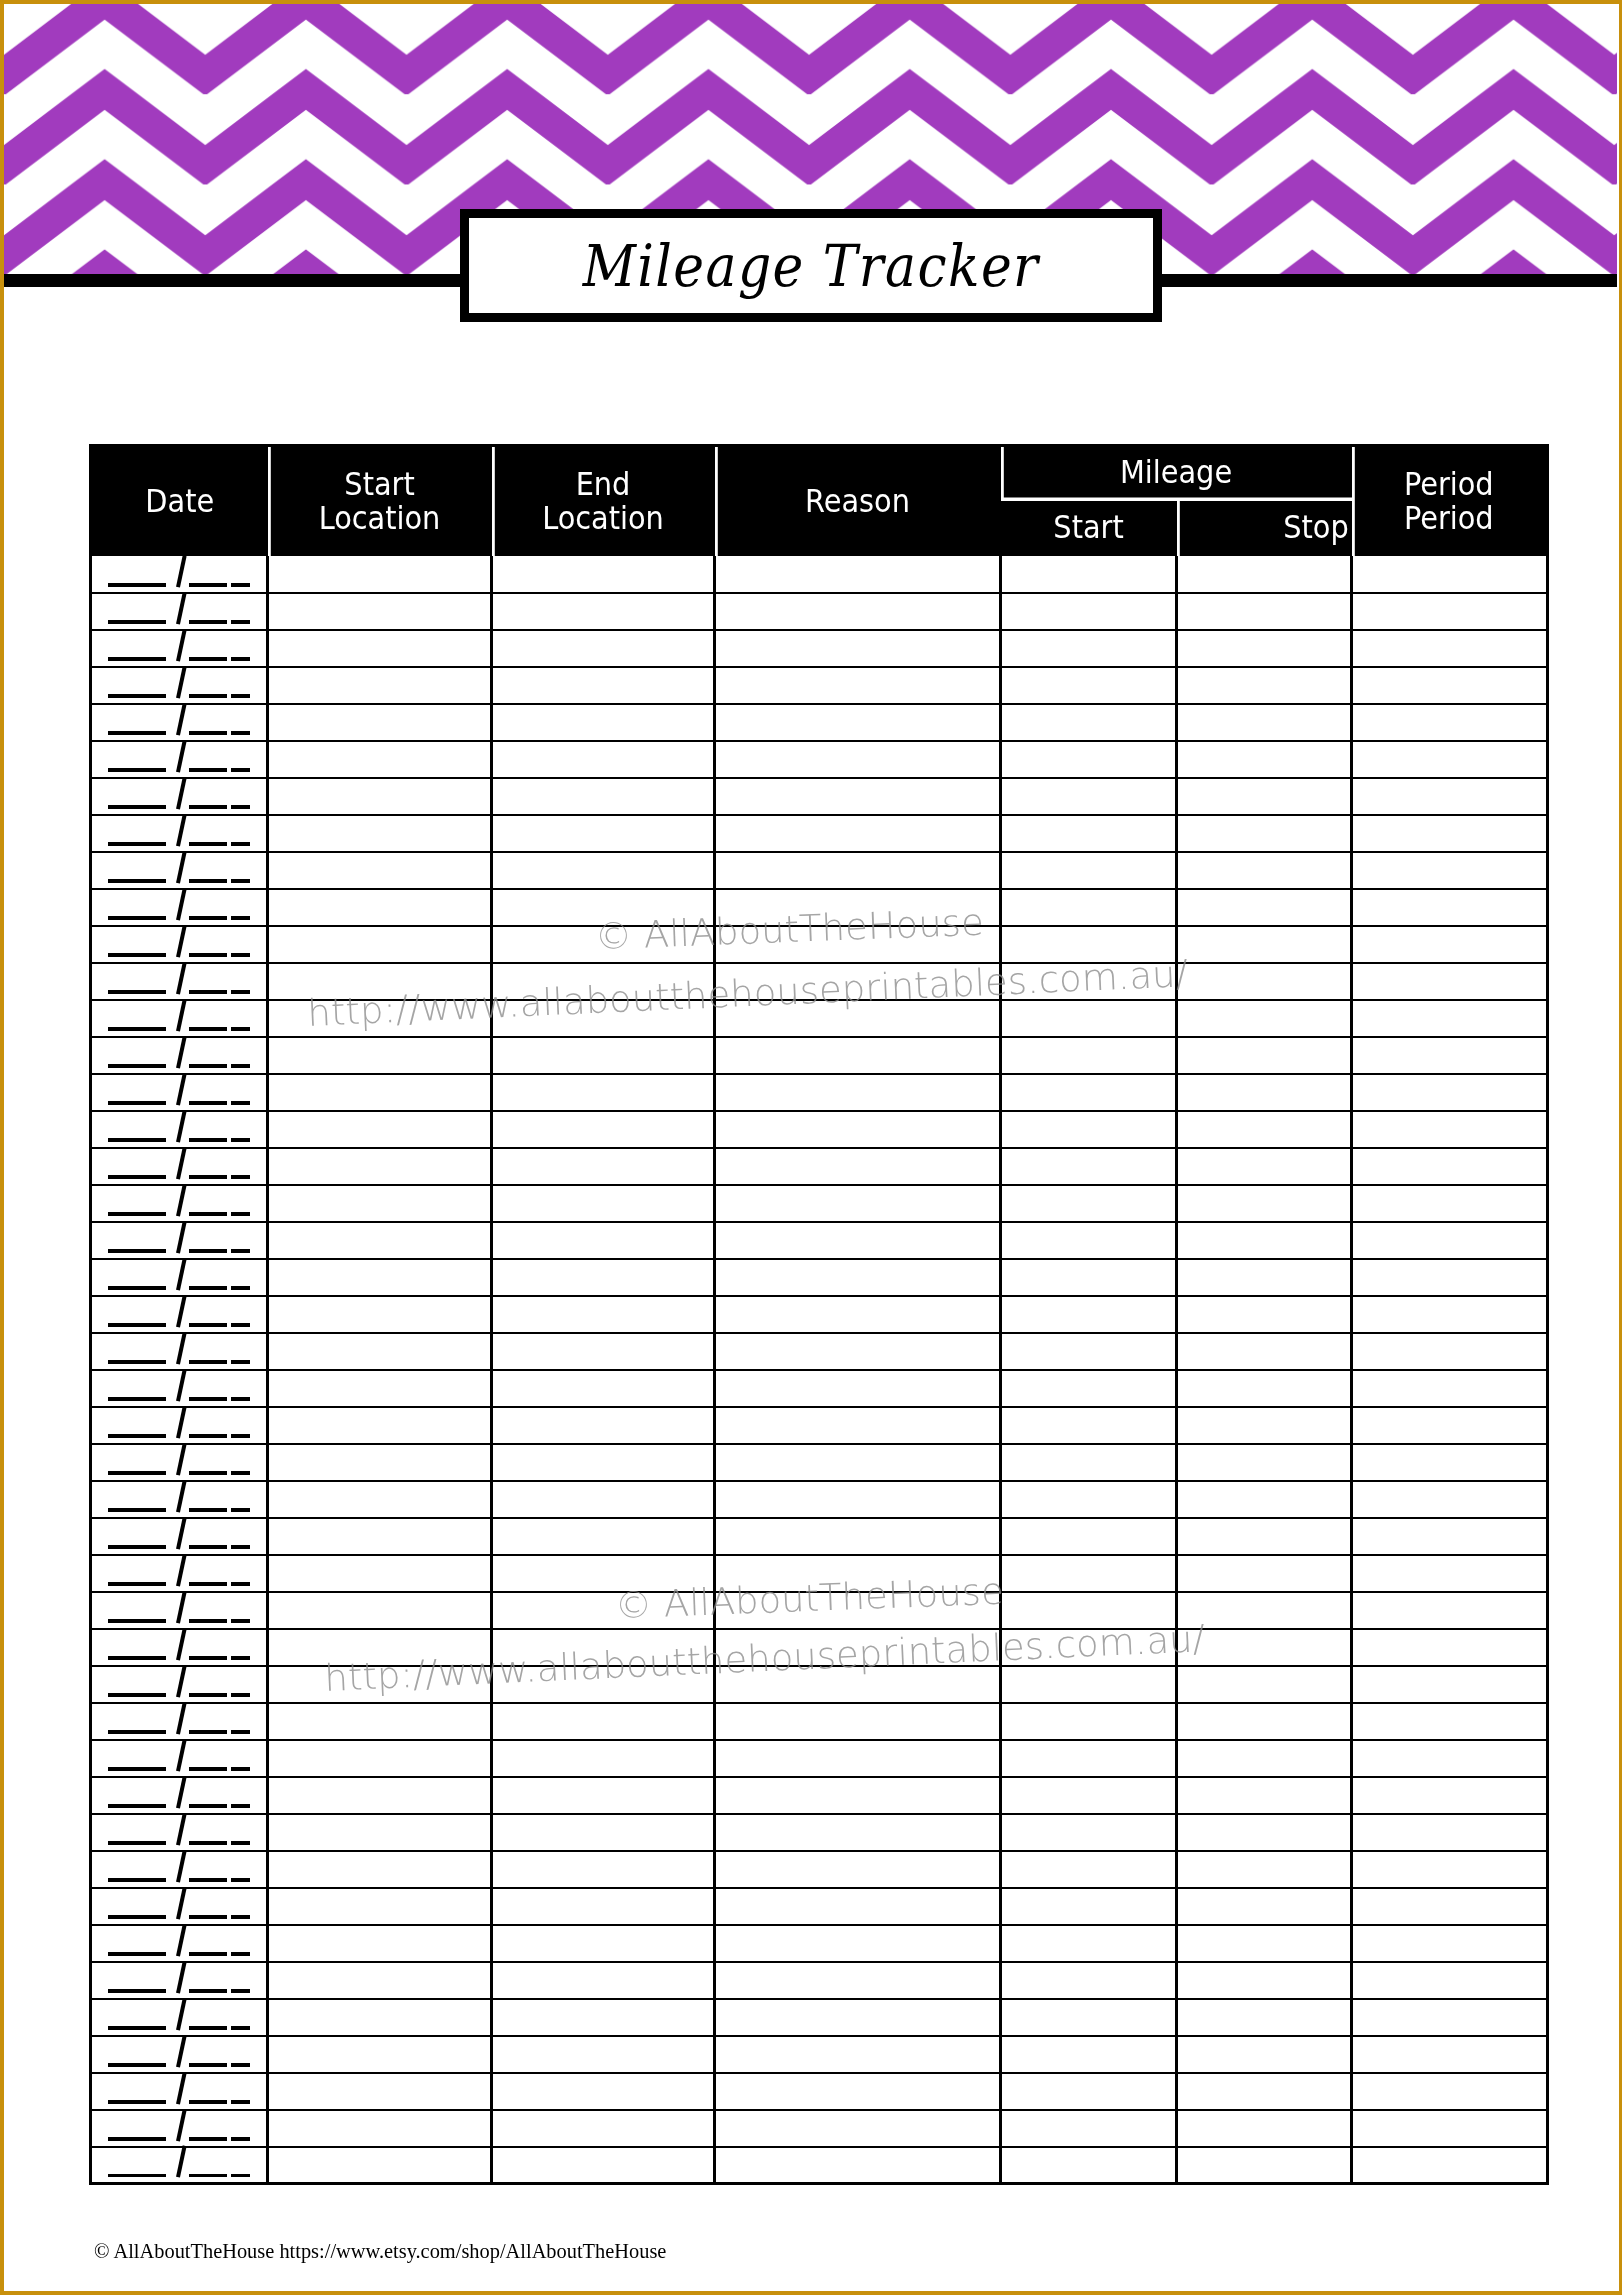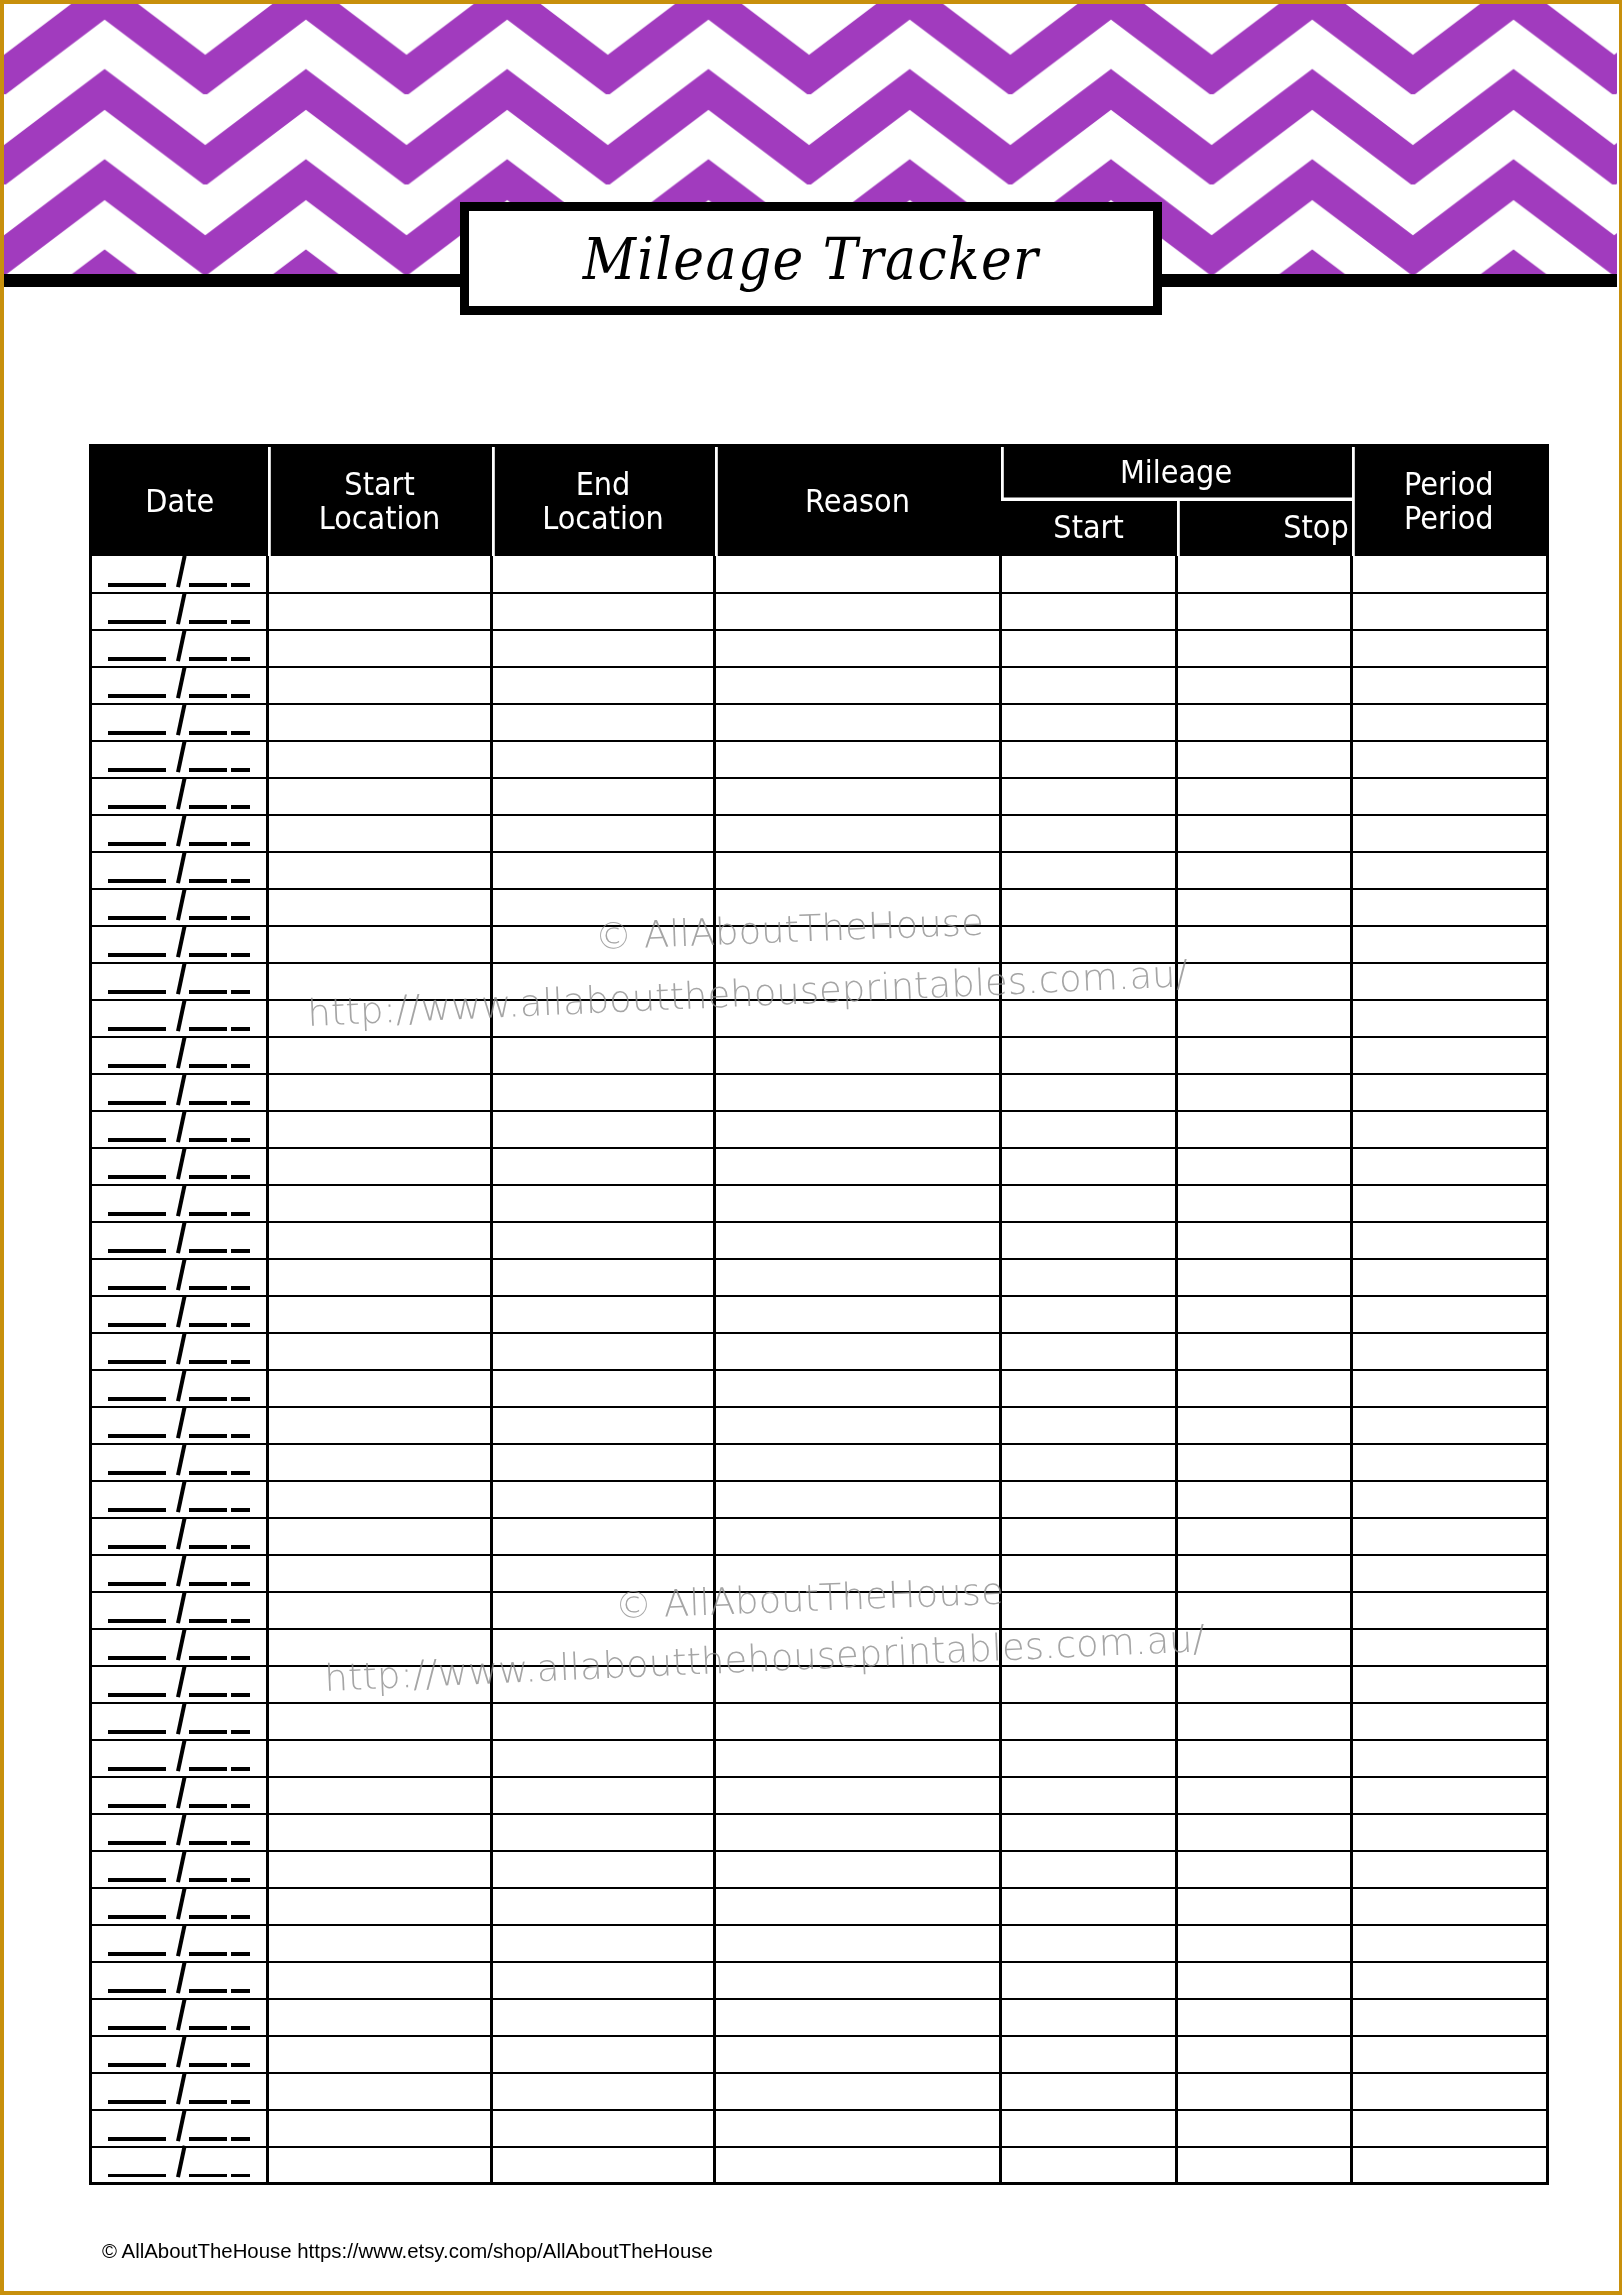--- a/index.html
+++ b/index.html
@@ -39,21 +39,21 @@
     top: 270px;
     width: 1613px;
     height: 12.7px;
     background: #000000;
   }
 
   
   #title-plaque {
     position: absolute;
     left: 456px;
-    top: 198px;
+    top: 205px;
     width: 702px;
     height: 113px;
     background: #ffffff;
     border: 7.7px solid #000000;
     z-index: 5;
     display: flex;
     align-items: center;
     justify-content: center;
   }
   #title-inner {
@@ -207,26 +207,25 @@
   #wm1-name { left: 591px; top: 904px; }
   #wm1-url  { left: 303px; top: 968px; }
   #wm2-name { left: 611px; top: 1573px; }
   #wm2-url  { left: 320px; top: 1633px; }
 
   
   #footer {
     position: absolute;
     left: 90px;
     top: 2236px;
-    font-family: Liberation Sans, sans-serif;
+    font-family: Liberation Serif, serif;
     font-size: 20.4px;
     color: #000000;
     white-space: nowrap;
     letter-spacing: 0px;
-    margin-left: 8px;
   }
 </style>
 </head>
 <body>
 
 <div id="page">
 
   <div id="banner">
     <svg viewBox="0 0 2292 383" preserveAspectRatio="none">
       <defs>

